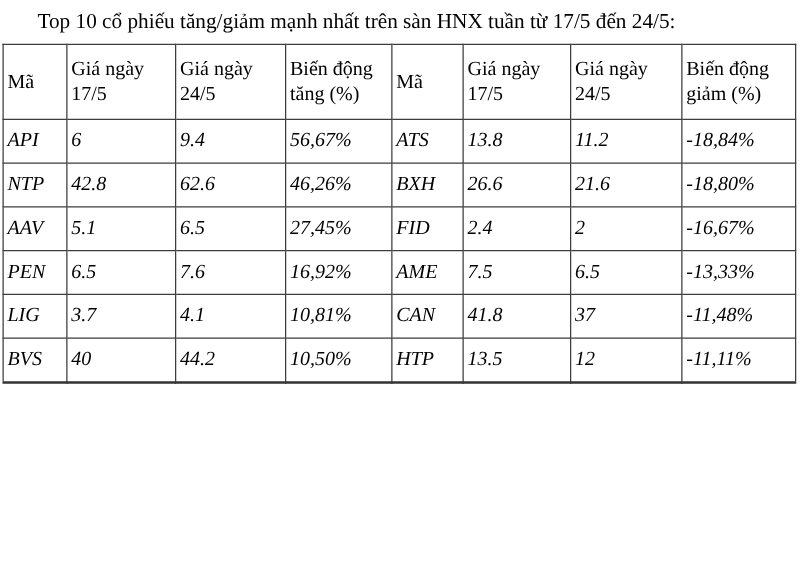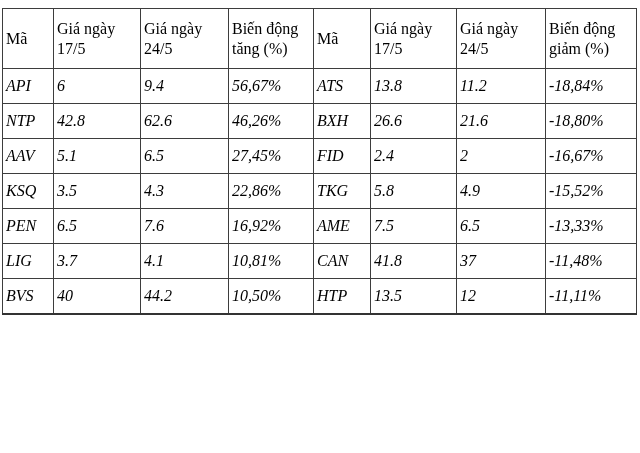--- a/index.html
+++ b/index.html
@@ -44,20 +44,21 @@
     line-height: 1.22;
   }
   table.stocks thead tr { height: 60px; }
   table.stocks tbody tr { height: 35px; font-style: italic; }
 </style>
 </head>
 <body>
 
 <div class="page">
 
+  <p class="title">Top 10 cổ phiếu tăng/giảm mạnh nhất trên sàn HNX tuần từ 17/5 đến 24/5:</p>
 
   <table class="stocks">
     <colgroup>
       <col style="width:51px">
       <col style="width:87px">
       <col style="width:88px">
       <col style="width:85px">
       <col style="width:57px">
       <col style="width:86px">
       <col style="width:89px">
@@ -100,30 +101,20 @@
           <td>AAV</td>
           <td>5.1</td>
           <td>6.5</td>
           <td>27,45%</td>
           <td>FID</td>
           <td>2.4</td>
           <td>2</td>
           <td>-16,67%</td>
         </tr>
         <tr>
-          <td>KSQ</td>
-          <td>3.5</td>
-          <td>4.3</td>
-          <td>22,86%</td>
-          <td>TKG</td>
-          <td>5.8</td>
-          <td>4.9</td>
-          <td>-15,52%</td>
-        </tr>
-        <tr>
           <td>PEN</td>
           <td>6.5</td>
           <td>7.6</td>
           <td>16,92%</td>
           <td>AME</td>
           <td>7.5</td>
           <td>6.5</td>
           <td>-13,33%</td>
         </tr>
         <tr>

